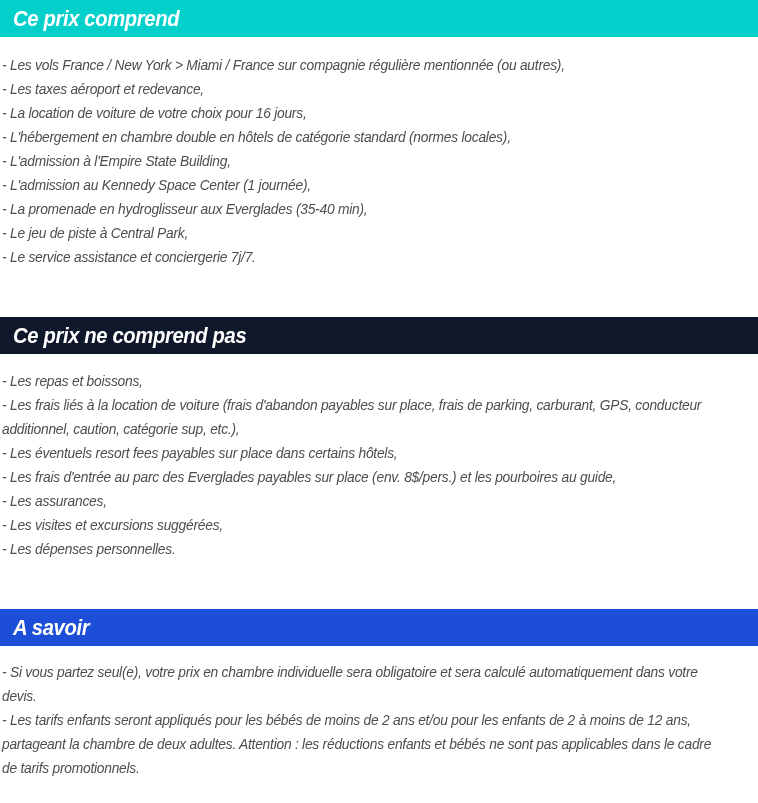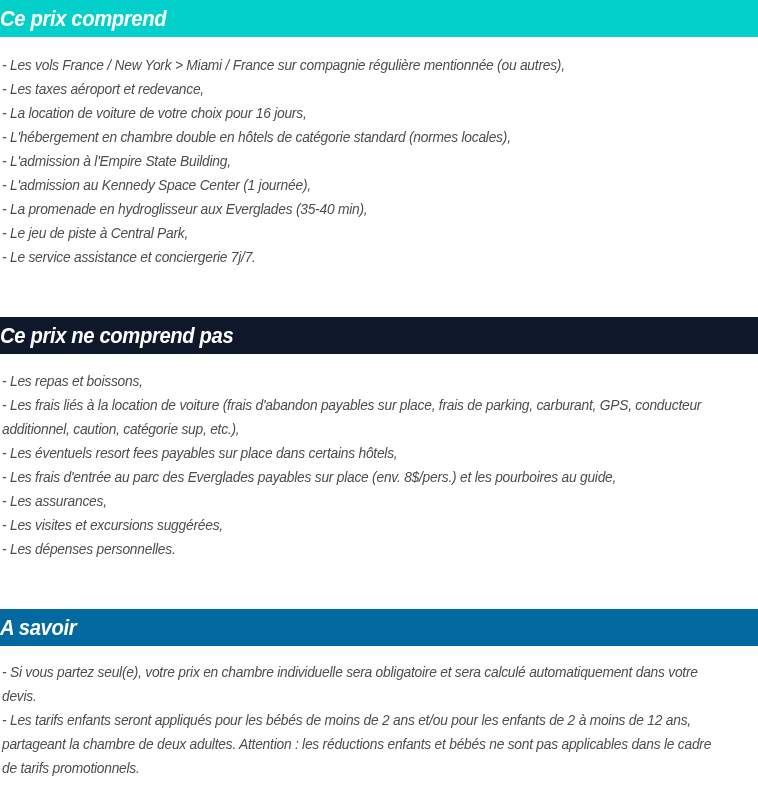--- a/index.html
+++ b/index.html
@@ -22,20 +22,21 @@
     background: #ffffff;
   }
 
   
   .section-header {
     background: #03d0ca;
     color: #ffffff;
     height: 37px;
     display: flex;
     align-items: center;
+    padding-left: 13px;
     box-sizing: border-box;
   }
   .section-header .section-title {
     font-family: "Liberation Sans", "DejaVu Sans", sans-serif;
     font-style: italic;
     font-weight: bold;
     font-size: 22px;
     line-height: 22px;
     letter-spacing: -0.4px;
     color: #ffffff;
@@ -101,21 +102,21 @@
     <p class="body-line" style="color: rgb(77, 77, 77);">- Les frais liés à la location de voiture (frais d'abandon payables sur place, frais de parking, carburant, GPS, conducteur additionnel, caution, catégorie sup, etc.),</p>
     <p class="body-line" style="color: rgb(77, 77, 77);">- Les éventuels resort fees payables sur place dans certains hôtels,</p>
     <p class="body-line" style="color: rgb(77, 77, 77);">- Les frais d'entrée au parc des Everglades payables sur place (env. 8$/pers.) et les pourboires au guide,</p>
     <p class="body-line" style="color: rgb(77, 77, 77);">- Les assurances,</p>
     <p class="body-line" style="color: rgb(77, 77, 77);">- Les visites et excursions suggérées,</p>
     <p class="body-line" style="color: rgb(77, 77, 77);">- Les dépenses personnelles.</p>
   </div>
 
   <div class="gap-after-sec2"></div>
 
-  <div class="section-header" style="background: #0369a1;">
+  <div class="section-header" style="background: #1d4ed8;">
     <span class="section-title" style="color: rgb(255, 255, 255);">A savoir</span>
   </div>
   <div class="lead-sec3"></div>
   <div class="section-body">
     <p class="body-line" style="color: rgb(77, 77, 77);">- Si vous partez seul(e), votre prix en chambre individuelle sera obligatoire et sera calculé automatiquement dans votre devis.</p>
     <p class="body-line" style="color: rgb(77, 77, 77);">- Les tarifs enfants seront appliqués pour les bébés de moins de 2 ans et/ou pour les enfants de 2 à moins de 12 ans, partageant la chambre de deux adultes. Attention : les réductions enfants et bébés ne sont pas applicables dans le cadre de tarifs promotionnels.</p>
   </div>
 
 </div>
 

